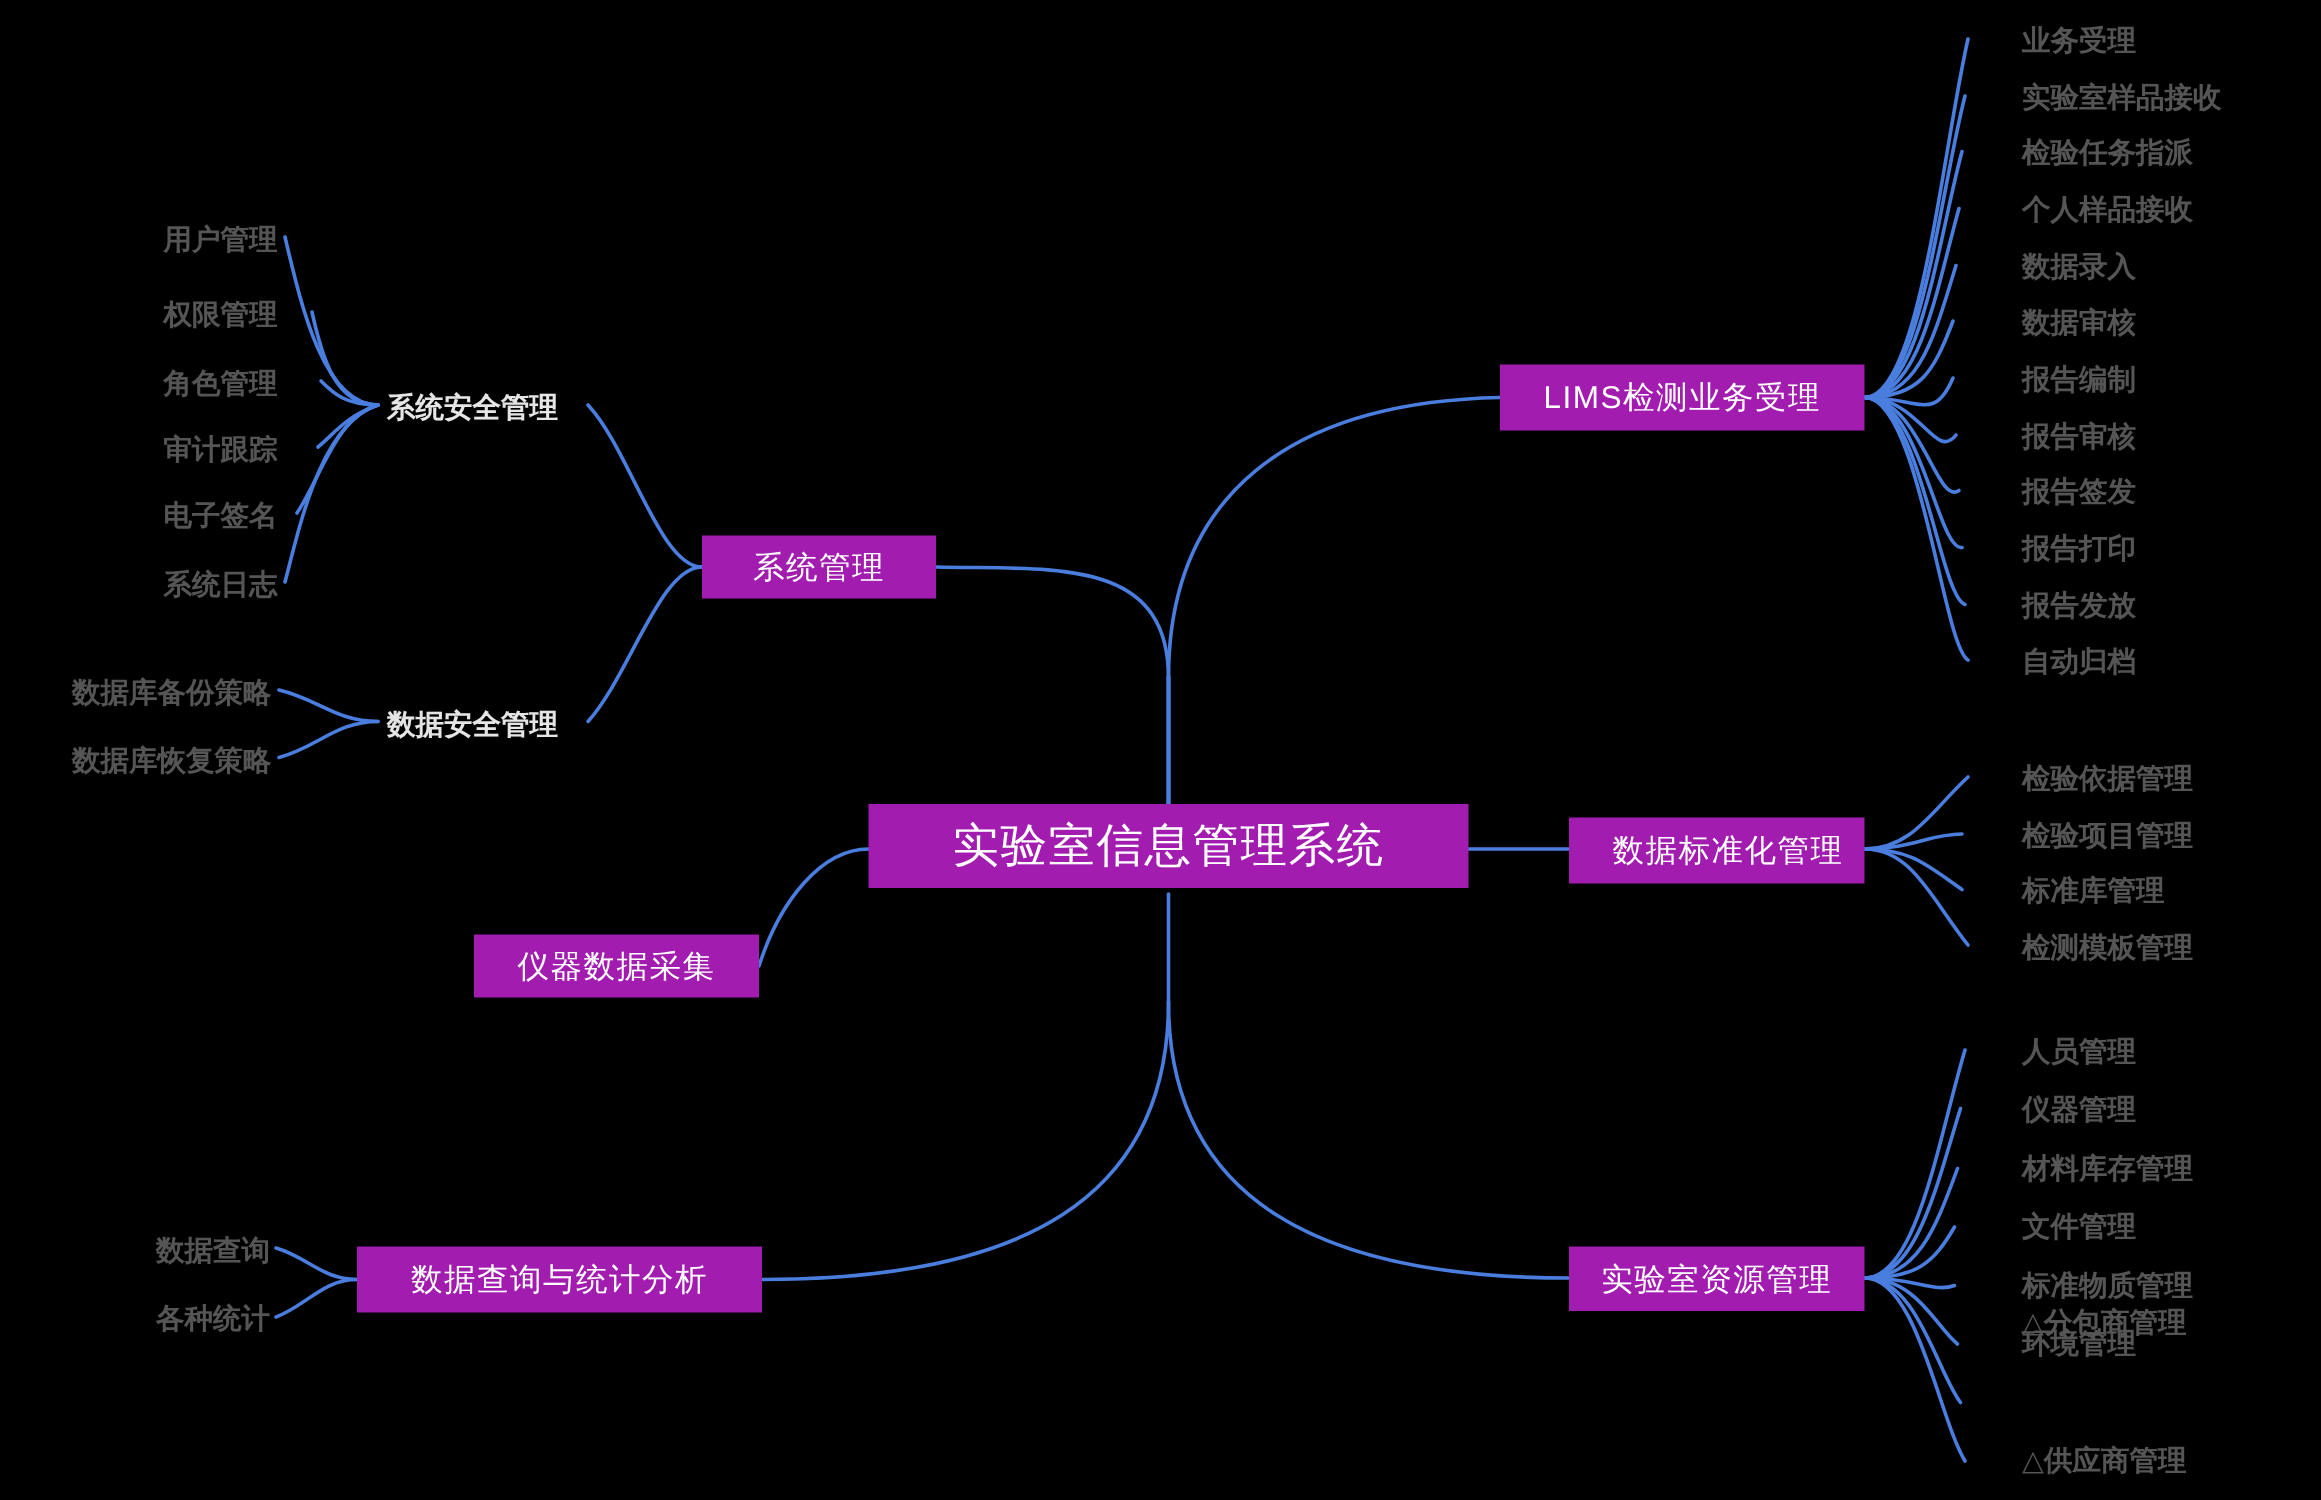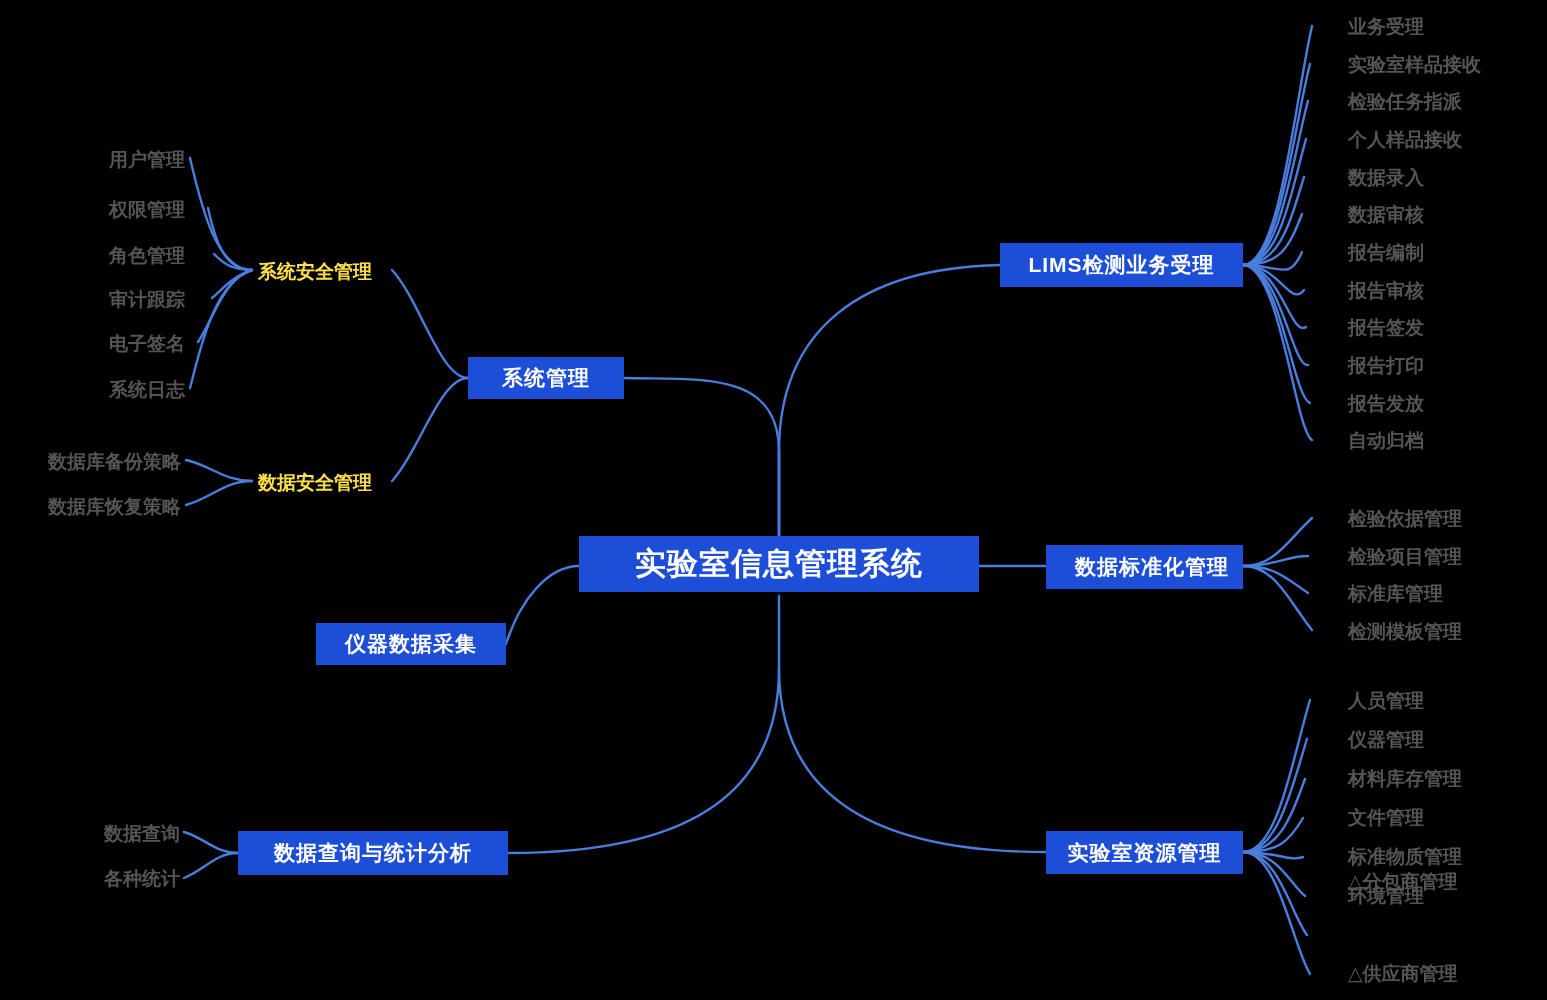--- a/index.html
+++ b/index.html
@@ -1,23 +1,23 @@
 <!DOCTYPE html>
 <html><head>
 <meta charset="utf-8">
 <style>
   html,body{margin:0;padding:0;background:#000;}
   #stage{position:relative;width:1547px;height:1000px;background:#000;overflow:hidden;
          font-family:"Liberation Sans","DejaVu Sans",sans-serif;}
   svg.links{position:absolute;left:0;top:0;width:1547px;height:1000px;pointer-events:none;}
   .node{position:absolute;box-sizing:border-box;display:flex;align-items:center;justify-content:center;
-        background:#1d4ed8;color:#fff;font-weight:bold;letter-spacing:1px;white-space:nowrap;text-align:center;}
+        background:#a21caf;color:#fff;font-weight:normal;letter-spacing:1px;white-space:nowrap;text-align:center;}
   .node.center{font-size:31px;}
   .node.topic{font-size:21px;}
-  .sub{position:absolute;white-space:nowrap;color:#fde047;font-size:19px;font-weight:bold;}
+  .sub{position:absolute;white-space:nowrap;color:#e5e5e5;font-size:19px;font-weight:bold;}
   .leaf{position:absolute;white-space:nowrap;color:#555555;font-size:19px;font-weight:bold;}
   .leaf.right{text-align:left;}
   .leaf.left{text-align:left;transform:translateX(-100%);}
   .sub.left{text-align:right;}
 </style>
 </head>
 <body>
 
 <div id="stage">
 

